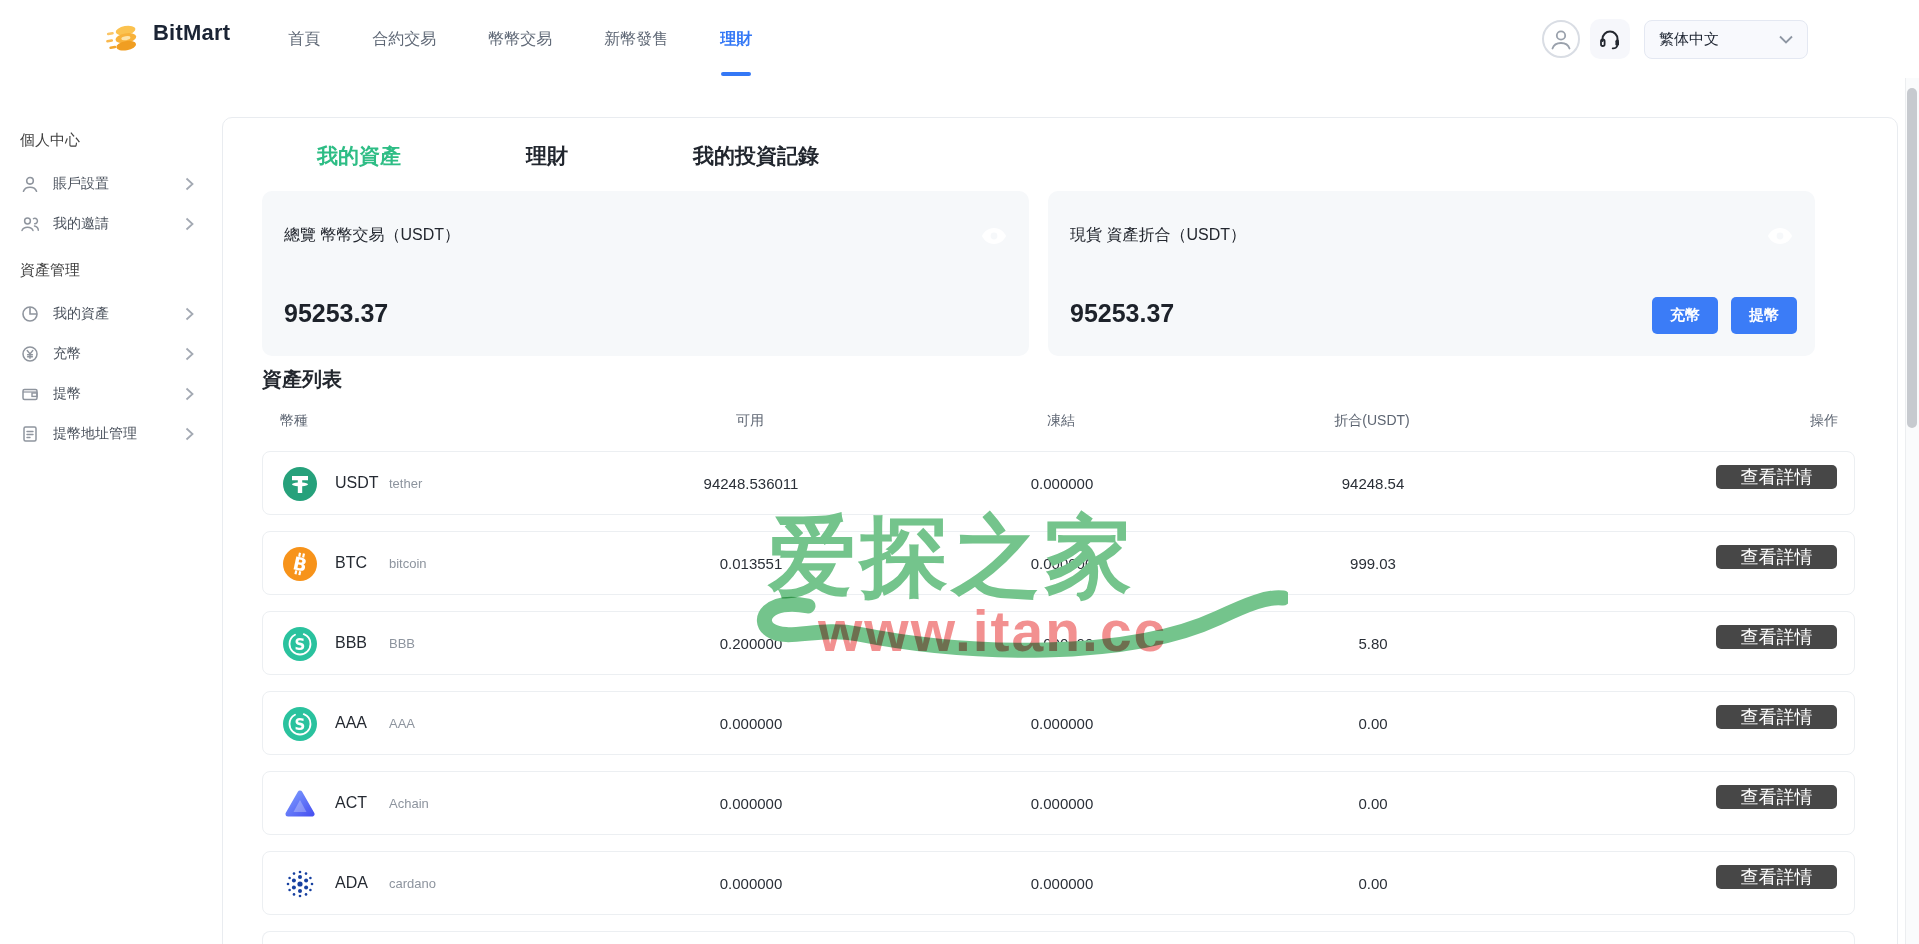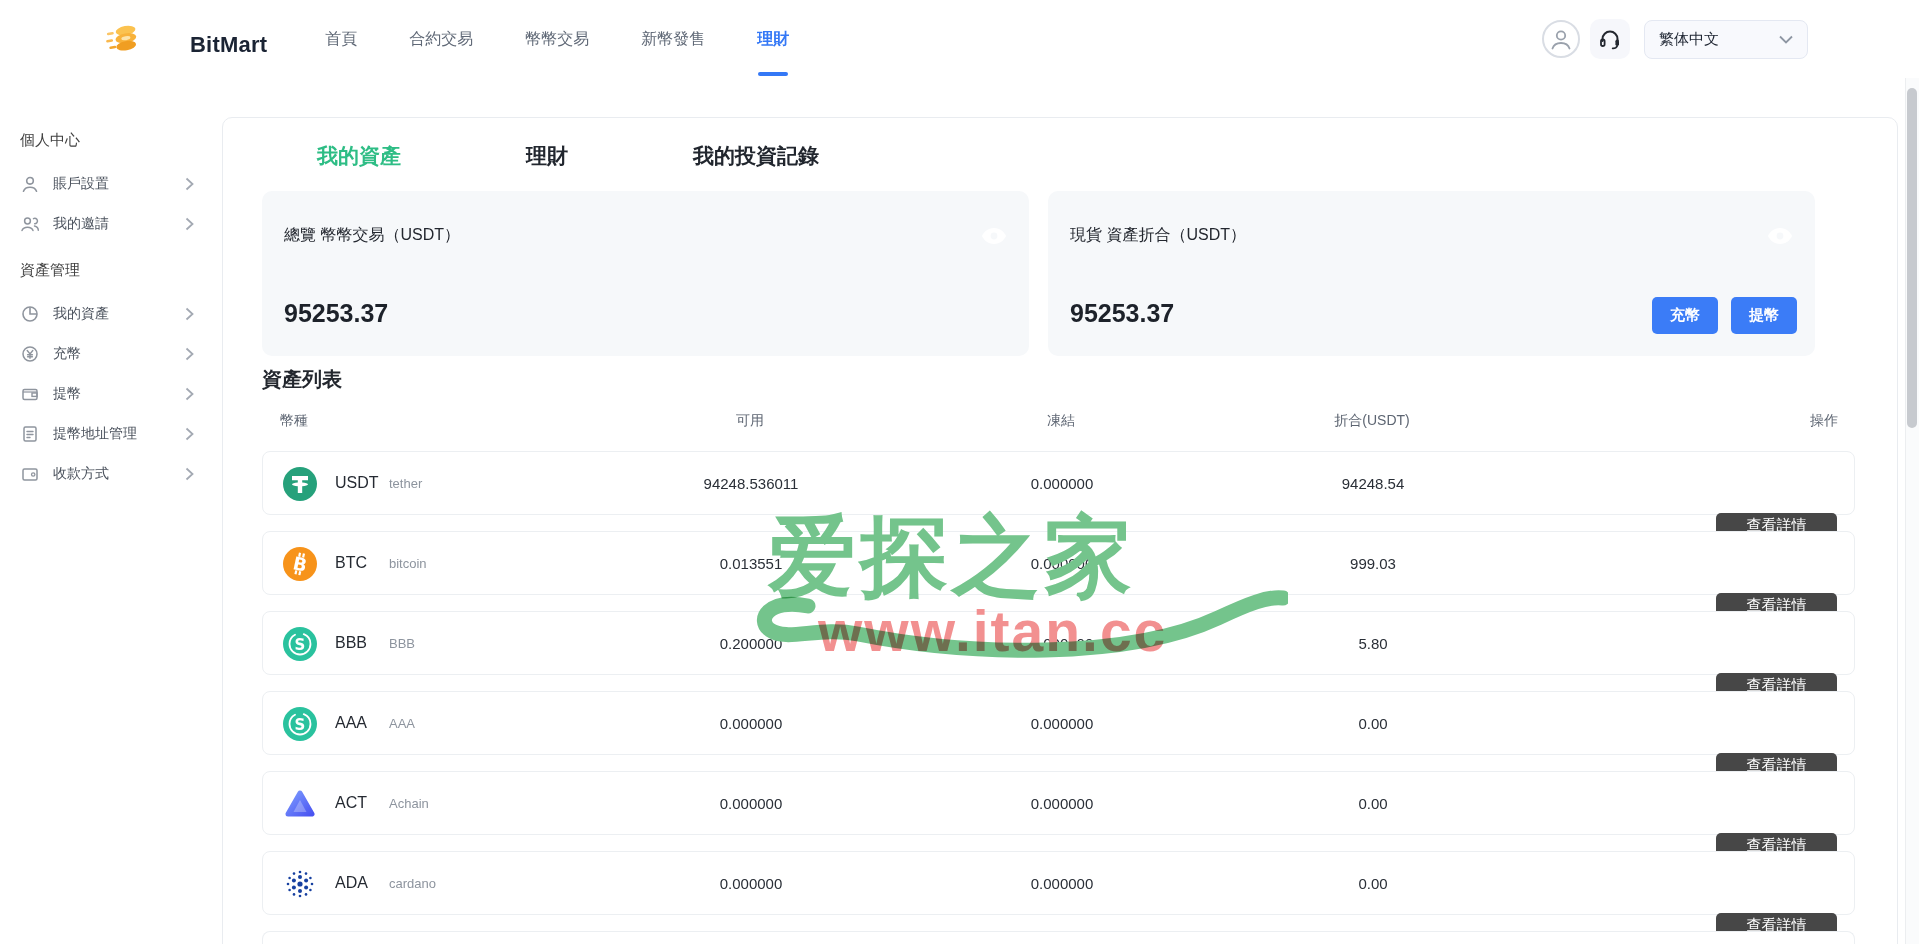--- a/index.html
+++ b/index.html
@@ -1,21 +1,21 @@
 <!DOCTYPE html>
 <html><head>
 <meta charset="utf-8">
 <style>
   * { margin:0; padding:0; box-sizing:border-box; }
   body { background:#fff; font-family:"Liberation Sans", sans-serif; }
   #app { position:relative; width:1919px; height:944px; background:#fff; overflow:hidden; }
 
   
   .navbar { position:absolute; left:0; top:0; width:100%; height:78px; background:#fff; display:flex; align-items:center; }
-  .brand { display:flex; align-items:flex-end; margin-left:105px;gap:37px; }
+  .brand { display:flex; align-items:flex-start; margin-left:105px; }
   .brand-name { font-size:22px; font-weight:800; color:#1b2434; margin-left:10px; letter-spacing:0.2px; }
   .nav-links { display:flex; margin-left:58px; height:100%; }
   .nav-link { position:relative; display:flex; align-items:center; height:100%; margin-right:52px; font-size:16px; color:#5f6876; cursor:pointer; }
   .nav-link.active { color:#3478f6; font-weight:700; }
   .nav-link .bar { position:absolute; bottom:2px; left:50%; transform:translateX(-50%); width:30px; height:4px; border-radius:2px; background:#3478f6; }
   .nav-right { position:absolute; right:111px; top:0; height:78px; display:flex; align-items:center; }
   .avatar-btn { width:38px; height:38px; border-radius:50%; border:2px solid #d9dde4; background:#fff; display:flex; align-items:center; justify-content:center; cursor:pointer; }
   .headset-btn { width:40px; height:40px; margin-left:10px; border-radius:10px; background:#f6f7fb; display:flex; align-items:center; justify-content:center; cursor:pointer; }
   .lang-select { width:164px; height:39px; margin-left:14px; background:#f8f9fd; border:1px solid #e4e8f2; border-radius:8px; display:flex; align-items:center; justify-content:space-between; padding:0 14px; font-size:15px; color:#1c2330; cursor:pointer; }
 
@@ -54,21 +54,21 @@
 
   .rows { position:absolute; left:39px; top:333px; width:1593px; }
   .row { position:relative; width:1593px; height:64px; background:#fff; border:1px solid #eceff2; border-radius:8px; margin-bottom:16px; }
   .row .coin-ic { position:absolute; left:20px; top:15px; width:34px; height:34px; line-height:0; }
   .row .sym { position:absolute; left:72px; top:50%; transform:translateY(-50%); font-size:16px; color:#252a32; }
   .row .sub { position:absolute; left:126px; top:50%; transform:translateY(-50%); font-size:13px; color:#8d949e; }
   .row .val { position:absolute; top:50%; transform:translate(-50%,-50%); font-size:15px; color:#2a2f37; }
   .row .val.available { left:488px; }
   .row .val.frozen { left:799px; }
   .row .val.usdt { left:1110px; }
-  .btn-dark { position:absolute; right:17px; top:13px; width:121px; height:24px; background:#474747; border:none; border-radius:5px; color:#fff; font-size:15px; cursor:pointer; font-family:inherit;margin-top:48px; }
+  .btn-dark { position:absolute; right:17px; top:13px; width:121px; height:24px; background:#474747; border:none; border-radius:5px; color:#fff; font-size:18px; cursor:pointer; font-family:inherit; }
   .row.partial { border-bottom:none; }
 
   
   .watermark { position:absolute; left:0; top:0; width:100%; height:100%; pointer-events:none; z-index:50;padding-left:8px; }
   .wm1 { position:absolute; left:768px; top:498px; font-size:88px; font-weight:800; color:#74c48c; letter-spacing:4px; mix-blend-mode:multiply; }
   .wm-swoosh { position:absolute; left:748px; top:568px; mix-blend-mode:multiply; }
   .wm2 { position:absolute; left:818px; top:598px; font-size:57px; font-weight:800; color:#f29090; letter-spacing:2px; mix-blend-mode:multiply; }
 
   
   .scroll-track { position:absolute; right:0; top:78px; bottom:0; width:14px; background:#fafbfc; border-left:1px solid #eceef0; }
@@ -218,32 +218,20 @@
             <rect x="4" y="3" width="12" height="14" rx="1.5" fill="none" stroke="#8f959e" stroke-width="1.5"></rect>
             <path d="M7 7.5 h6 M7 10.5 h6 M7 13.5 h3" stroke="#8f959e" stroke-width="1.4" stroke-linecap="round"></path>
           </svg>
       </span>
       <span class="lbl">提幣地址管理</span>
       <svg width="9" height="14" viewBox="0 0 9 14">
           <polyline points="1.5,1.5 7.5,7 1.5,12.5" fill="none" stroke="#a3a9b3" stroke-width="1.8"></polyline>
         </svg>
     </div>
 
-    <div class="side-item">
-      <span class="ic">
-        <svg width="20" height="20" viewBox="0 0 20 20">
-            <rect x="3" y="5" width="14" height="11" rx="1.5" fill="none" stroke="#8f959e" stroke-width="1.5"></rect>
-            <circle cx="13.2" cy="10.5" r="1.7" fill="none" stroke="#8f959e" stroke-width="1.3"></circle>
-          </svg>
-      </span>
-      <span class="lbl">收款方式</span>
-      <svg width="9" height="14" viewBox="0 0 9 14">
-          <polyline points="1.5,1.5 7.5,7 1.5,12.5" fill="none" stroke="#a3a9b3" stroke-width="1.8"></polyline>
-        </svg>
-    </div>
   </div>
 
   <div class="panel">
     <div class="tabs">
       <div class="tab active">我的資產</div>
       <div class="tab">理財</div>
       <div class="tab">我的投資記錄</div>
     </div>
 
     <div class="cards">

